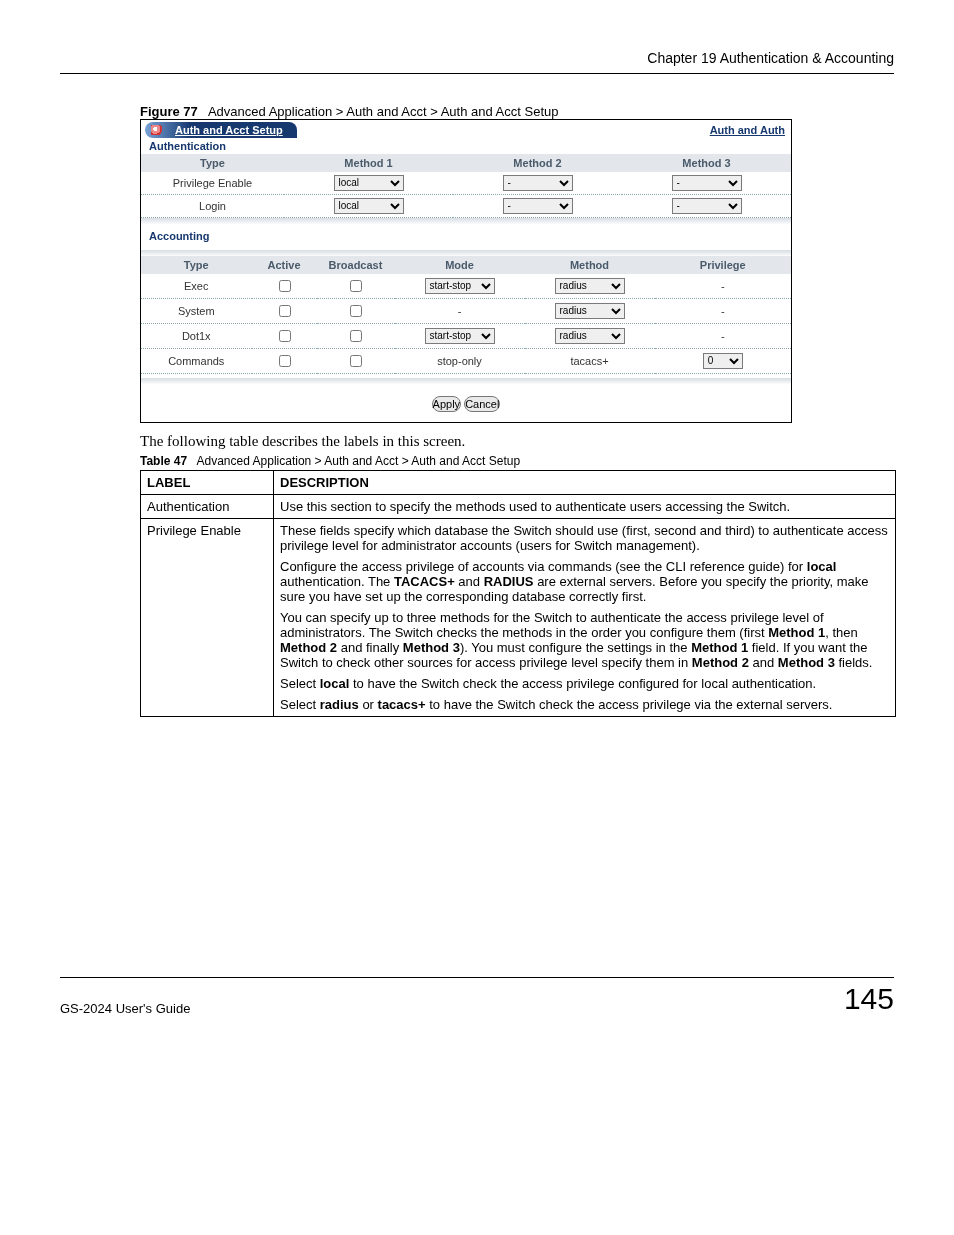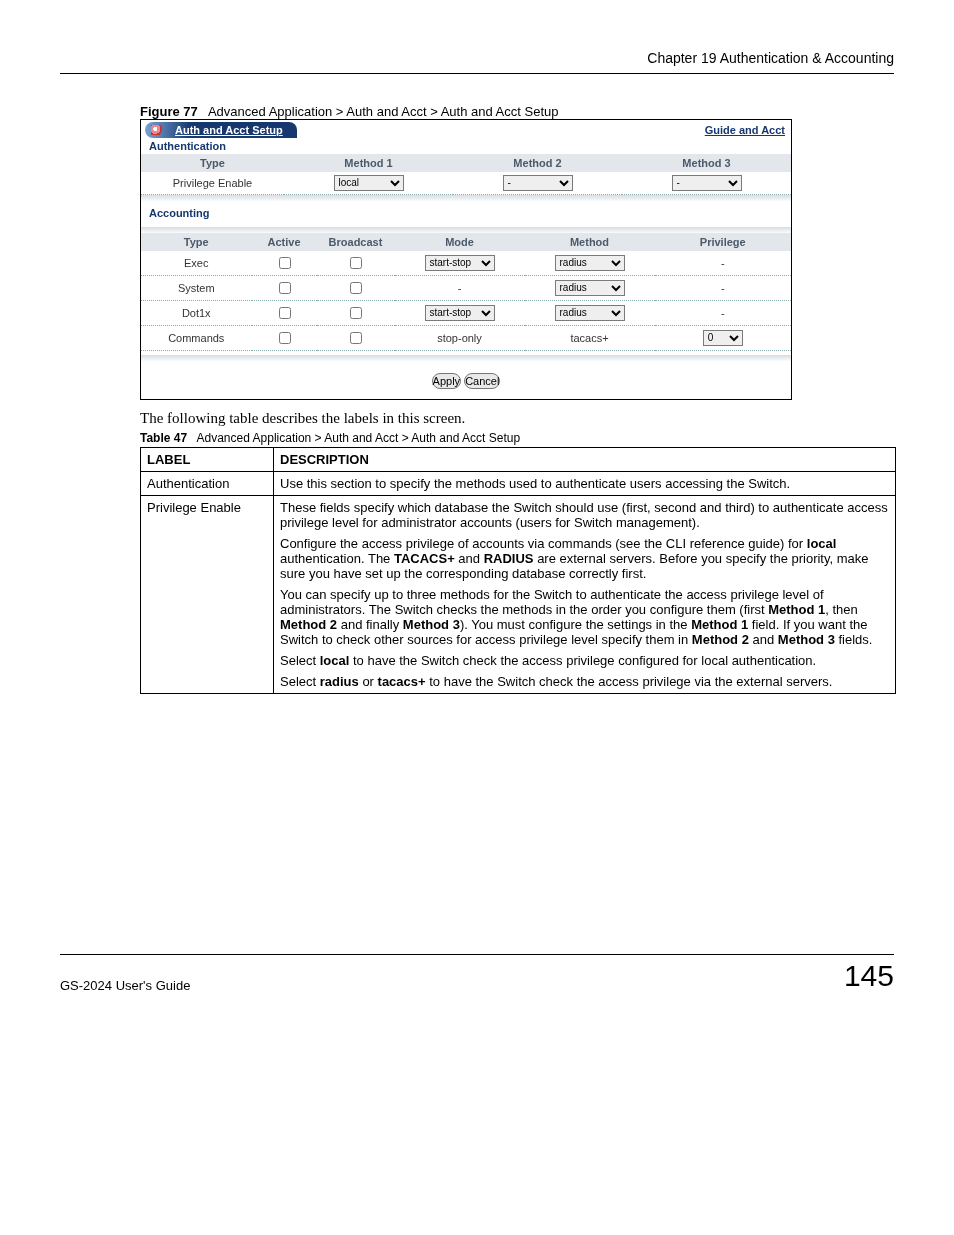--- a/index.html
+++ b/index.html
@@ -171,34 +171,40 @@
 <hr class="topline">
 
 <div class="fig-caption">
   <span class="bold">Figure 77</span>&nbsp;&nbsp;
   <span>Advanced Application &gt; Auth and Acct &gt; Auth and Acct Setup</span>
 </div>
 
 <div class="screenshot">
   <div class="titlebar">
     <span class="pill">Auth and Acct Setup</span>
-    <a class="title-link">Guide and Acct</a>
+    <a class="title-link">Auth and Auth</a>
   </div>
   <div class="section-label">Authentication</div>
 
   <table class="auth">
     <tbody>
         <tr class="hrow">
       <td style="width:22%">Type</td>
       <td style="width:26%">Method 1</td>
       <td style="width:26%">Method 2</td>
       <td style="width:26%">Method 3</td>
     </tr>
     <tr class="data">
       <td>Privilege Enable</td>
+      <td><select class="old"><option>local</option></select></td>
+      <td><select class="old"><option>-</option></select></td>
+      <td><select class="old"><option>-</option></select></td>
+    </tr>
+    <tr class="data">
+      <td>Login</td>
       <td><select class="old"><option>local</option></select></td>
       <td><select class="old"><option>-</option></select></td>
       <td><select class="old"><option>-</option></select></td>
     </tr>
   </tbody>
     </table>
 
   <div class="gradbar"></div>
   <div class="section-label" style="padding-top:6px">Accounting</div>
 

